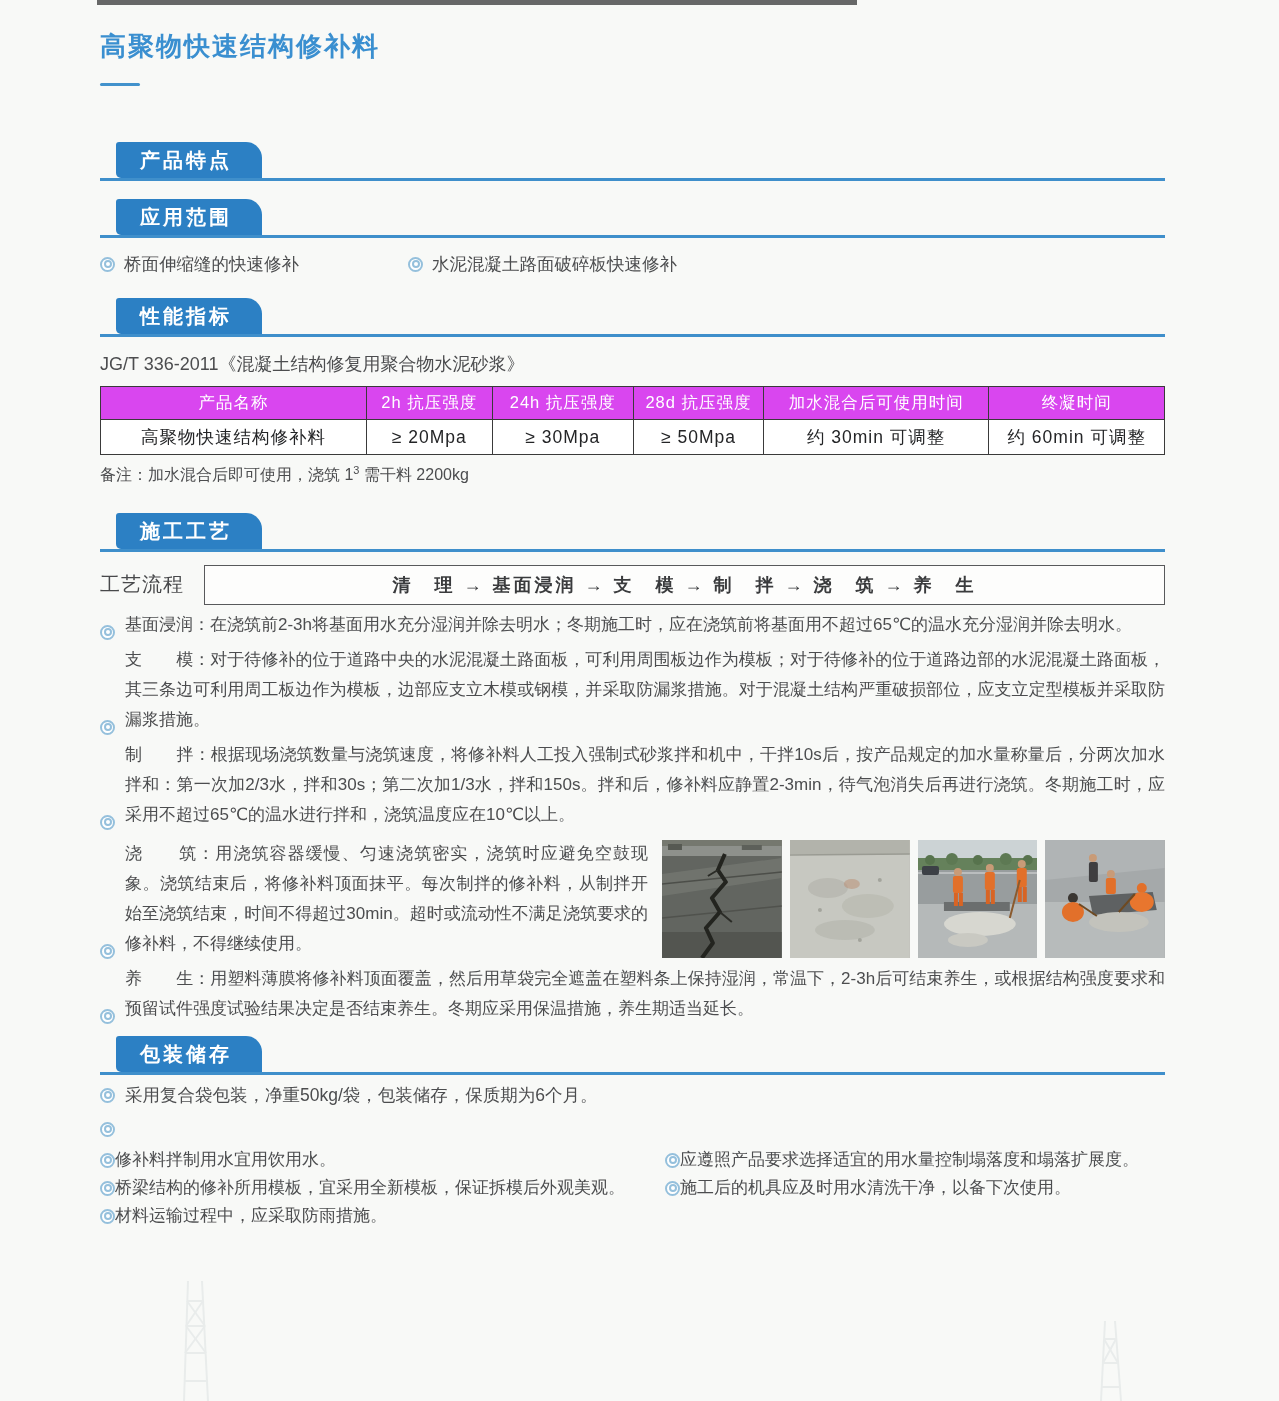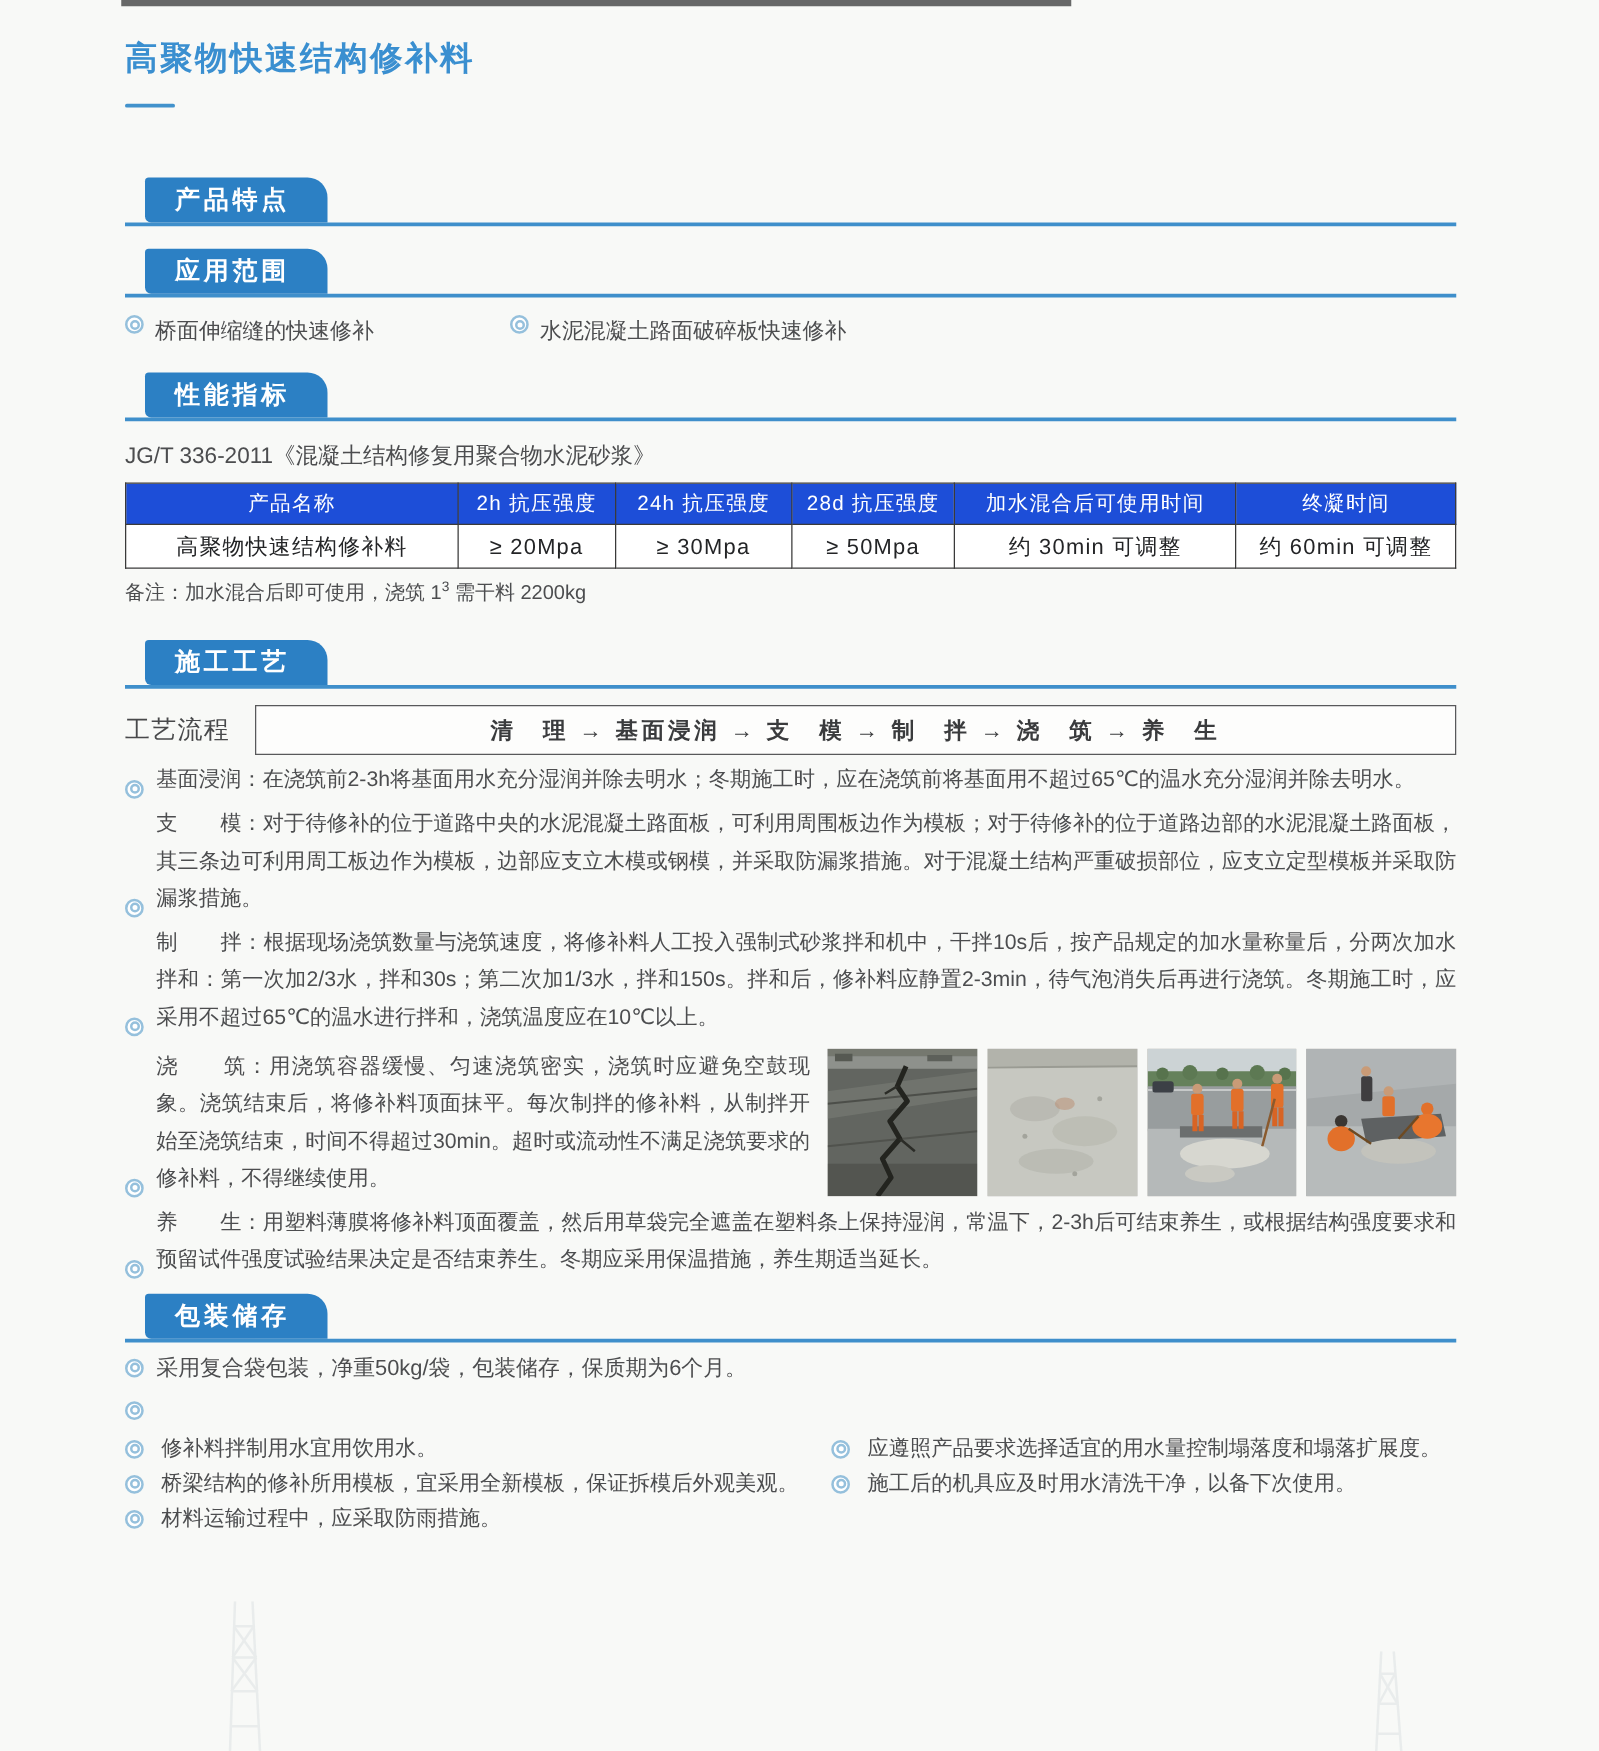--- a/index.html
+++ b/index.html
@@ -29,28 +29,28 @@
 
   .lead-para {
     margin:16px 0 0; font-size:17.5px; line-height:37px;
     text-align:justify; text-indent:2em; color:#4c4d4f;
   }
 
   .blt { flex:none; width:15px; height:15px; border:2px solid #95c0dc; border-radius:50%; position:relative; background:#fff; }
   .blt::after { content:""; position:absolute; inset:1.5px; border:2px solid #95c0dc; border-radius:50%; }
 
   .scope-row { display:flex; margin-top:14px; align-items:center; }
-  .scope-item { display:flex; align-items:flex-start; gap:9px; font-size:17.5px; color:#4c4d4f; }
+  .scope-item { display:flex; align-items:center; gap:9px; font-size:17.5px; color:#4c4d4f; }
   .scope-item.first { width:308px; }
 
   .standard-line { margin-top:15px; text-align:left; font-size:18px; color:#4c4d4f; }
 
   table.perf { width:100%; border-collapse:collapse; margin-top:10px; }
   table.perf th {
-    background:#1d4ed8; color:#fff; font-weight:normal; font-size:16.5px;
+    background:#d946ef; color:#fff; font-weight:normal; font-size:16.5px;
     border:1.5px solid #3a3a3a; padding:5px 3px; letter-spacing:1px;
   }
   table.perf td {
     background:#ffffff; color:#232426; font-size:17.5px; text-align:center;
     border:1.5px solid #3a3a3a; padding:5px 3px; letter-spacing:1px;
   }
   .note-line { margin-top:9px; font-size:16px; color:#4c4d4f; }
   .note-line sup { font-size:11px; }
 
   .flow-row { display:flex; align-items:center; gap:20px; margin-top:13px; }
@@ -70,21 +70,21 @@
   .photo-strip { flex:1; display:flex; gap:8px; margin-top:6px; }
   .photo { flex:1; height:118px; overflow:hidden; background:#b8b8b4; }
   .photo svg { display:block; width:100%; height:100%; }
 
   .pack-item { display:flex; gap:10px; margin-top:6px; font-size:17.5px; line-height:28px; color:#4c4d4f; align-items:flex-start; }
   .pack-item .blt { margin-top:7px; }
 
   .notes-cols { display:flex; margin-top:8px; }
   .notes-col-left { width:565px; }
   .notes-col-right { flex:1; }
-  .note-item { display:flex; gap:14px; margin-top:2px; font-size:17px; line-height:26px; color:#4c4d4f; align-items:flex-start; }
+  .note-item { display:flex; gap:0; margin-top:2px; font-size:17px; line-height:26px; color:#4c4d4f; align-items:flex-start; }
   .note-item .blt { margin-top:6px; }
 
   .mt-feat  { margin-top:56px; }
   .mt-scope { margin-top:18px; }
   .mt-perf  { margin-top:22px; }
   .mt-proc  { margin-top:26px; }
   .mt-pack  { margin-top:12px; }
   .mt-notes { margin-top:10px; }
   .steps-wrap { margin-top:3px; }
 

